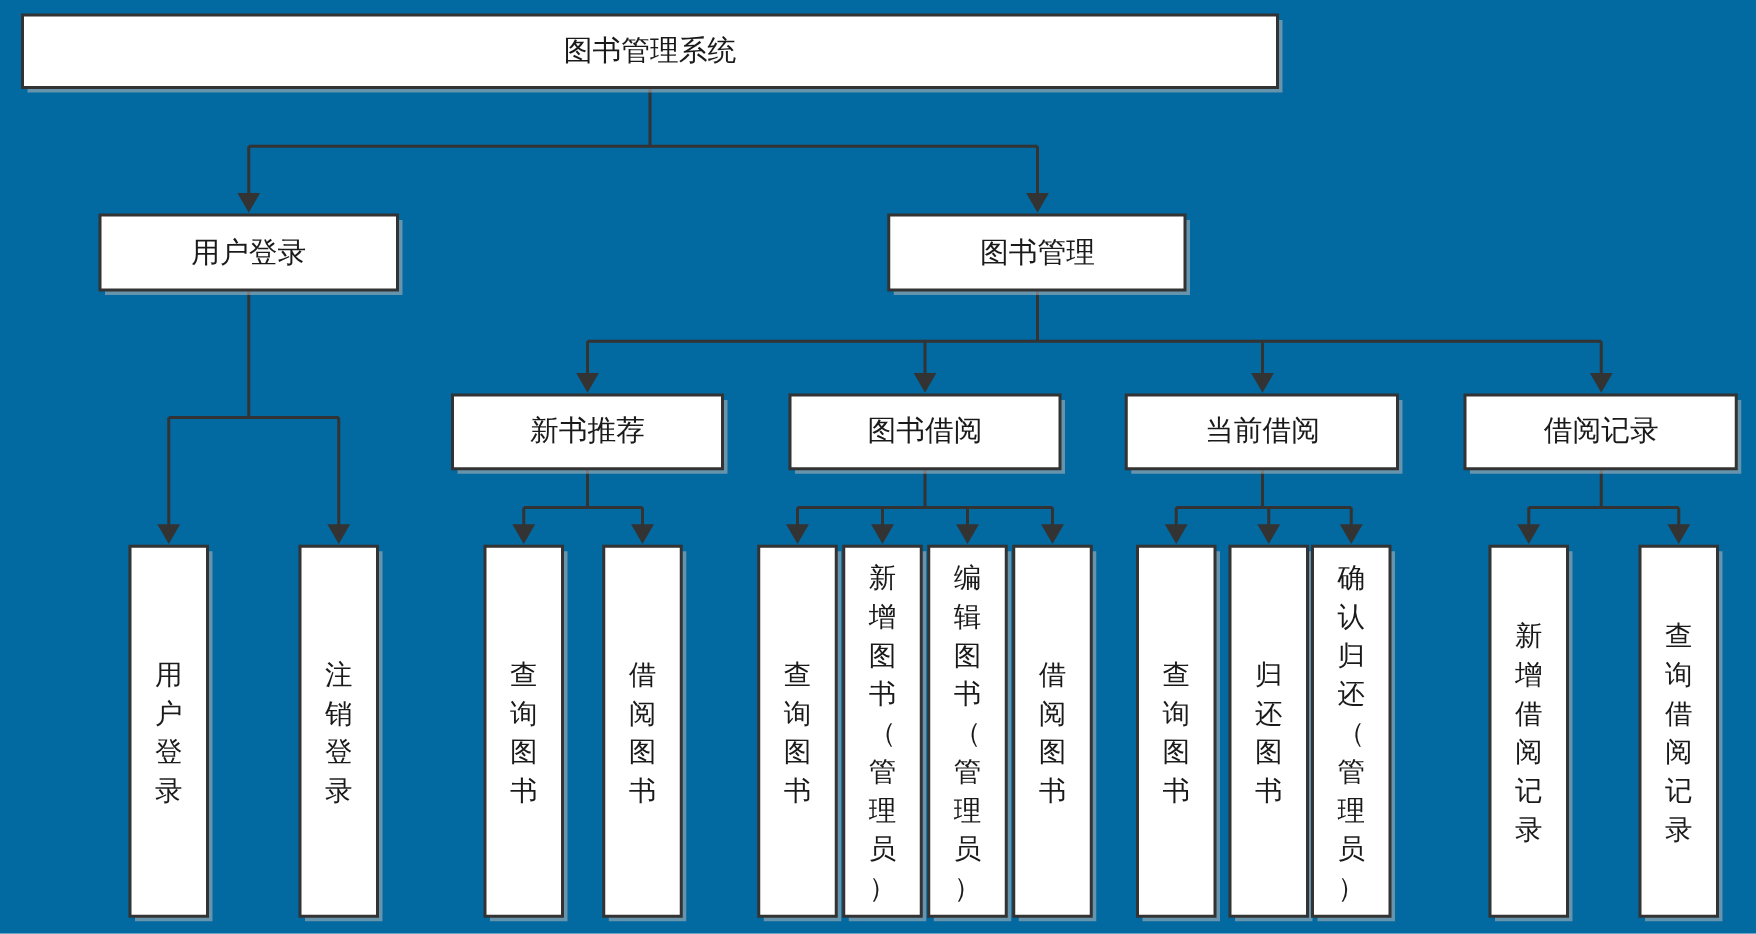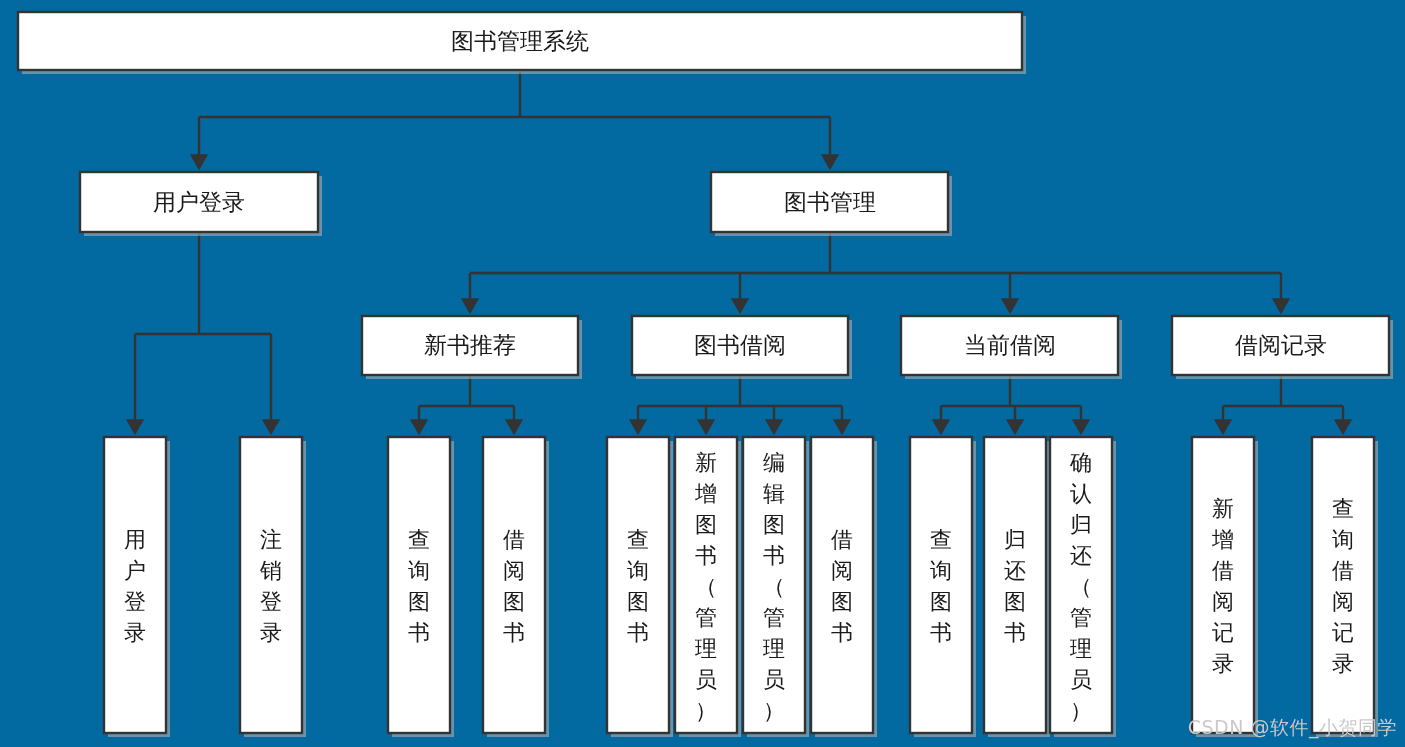--- a/index.html
+++ b/index.html
@@ -236,14 +236,13 @@
         <rect class="node-box" x="1192" y="437" width="62" height="296"></rect>
         <text class="node-label-v" x="1223" y="585"><tspan x="1223" y="516.18">新</tspan><tspan x="1223" y="547.18">增</tspan><tspan x="1223" y="578.18">借</tspan><tspan x="1223" y="609.18">阅</tspan><tspan x="1223" y="640.18">记</tspan><tspan x="1223" y="671.18">录</tspan></text>
       </g>
       <g>
         <rect class="node-box" x="1312" y="437" width="62" height="296"></rect>
         <text class="node-label-v" x="1343" y="585"><tspan x="1343" y="516.18">查</tspan><tspan x="1343" y="547.18">询</tspan><tspan x="1343" y="578.18">借</tspan><tspan x="1343" y="609.18">阅</tspan><tspan x="1343" y="640.18">记</tspan><tspan x="1343" y="671.18">录</tspan></text>
       </g>
     </g>
   </svg>
 
-  <div class="watermark-text">CSDN @软件_小贺同学</div>
 </div>
 
 </body></html>

